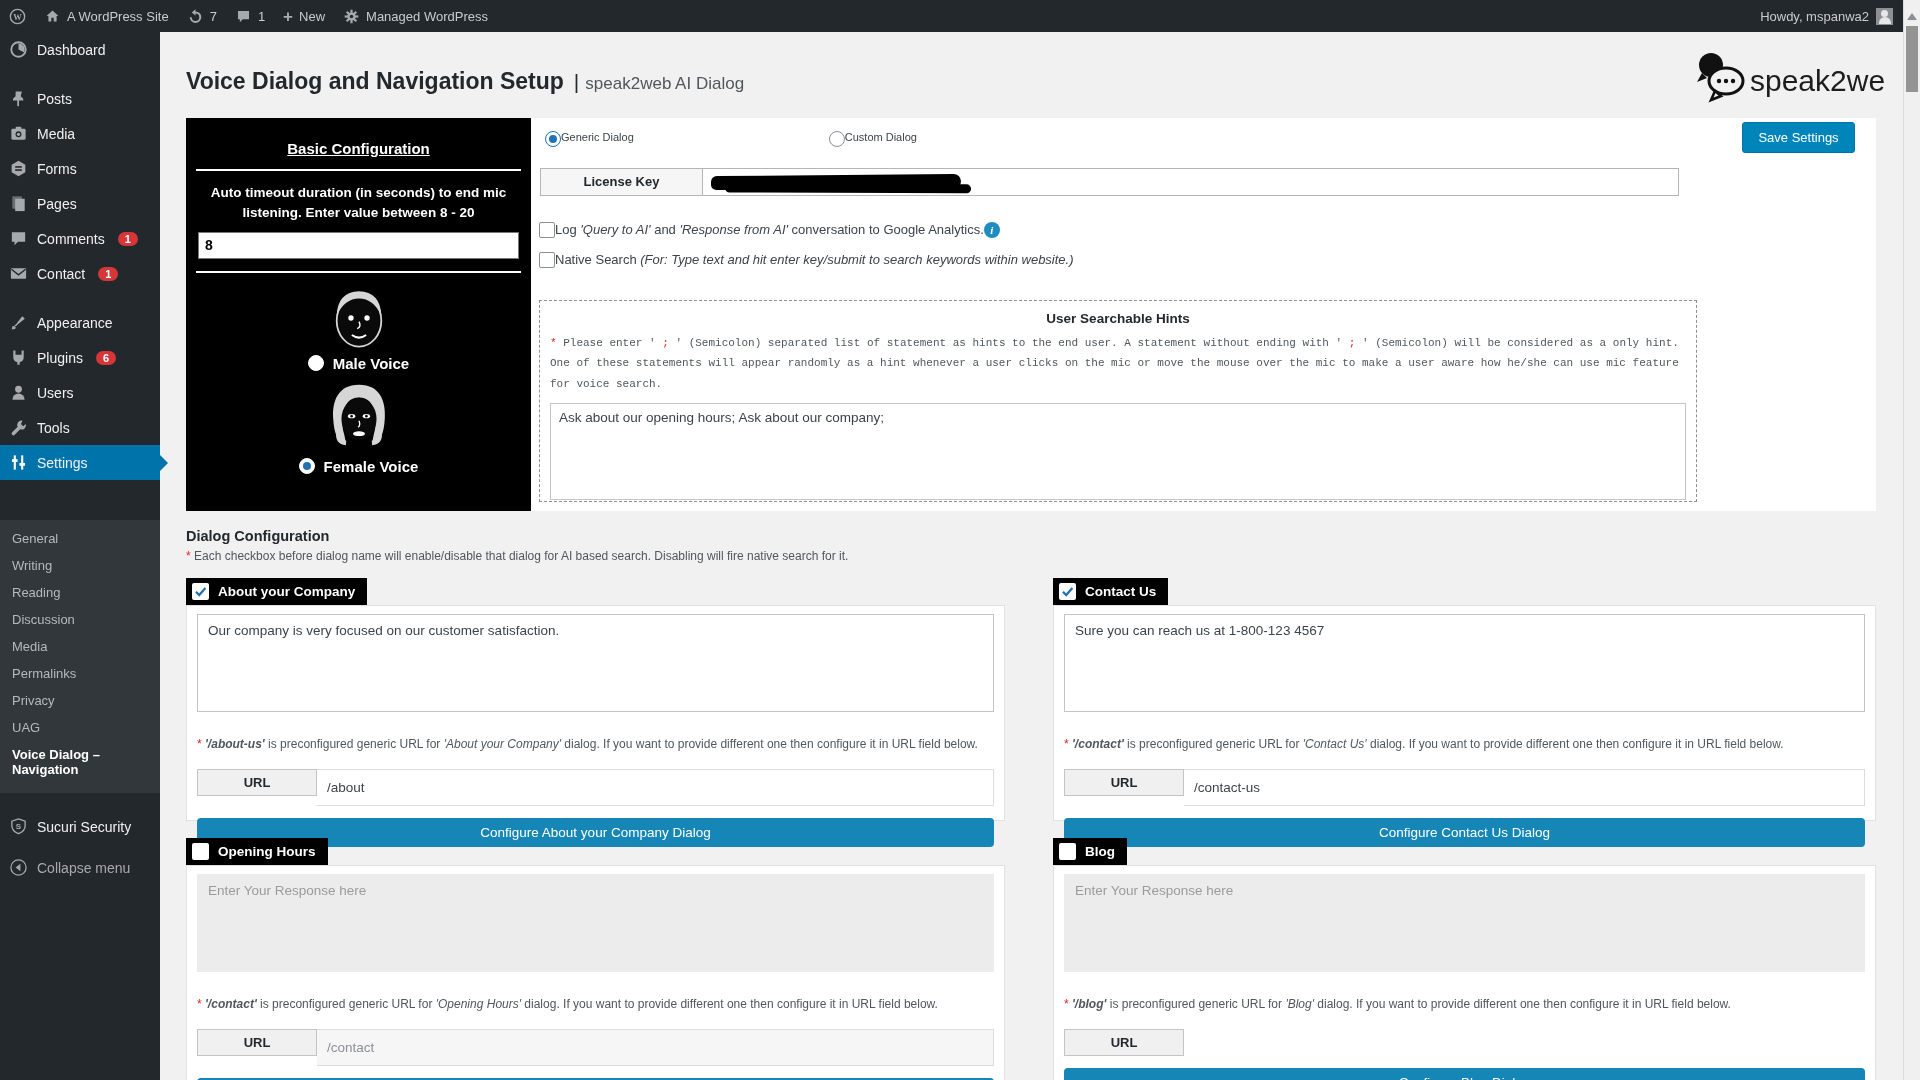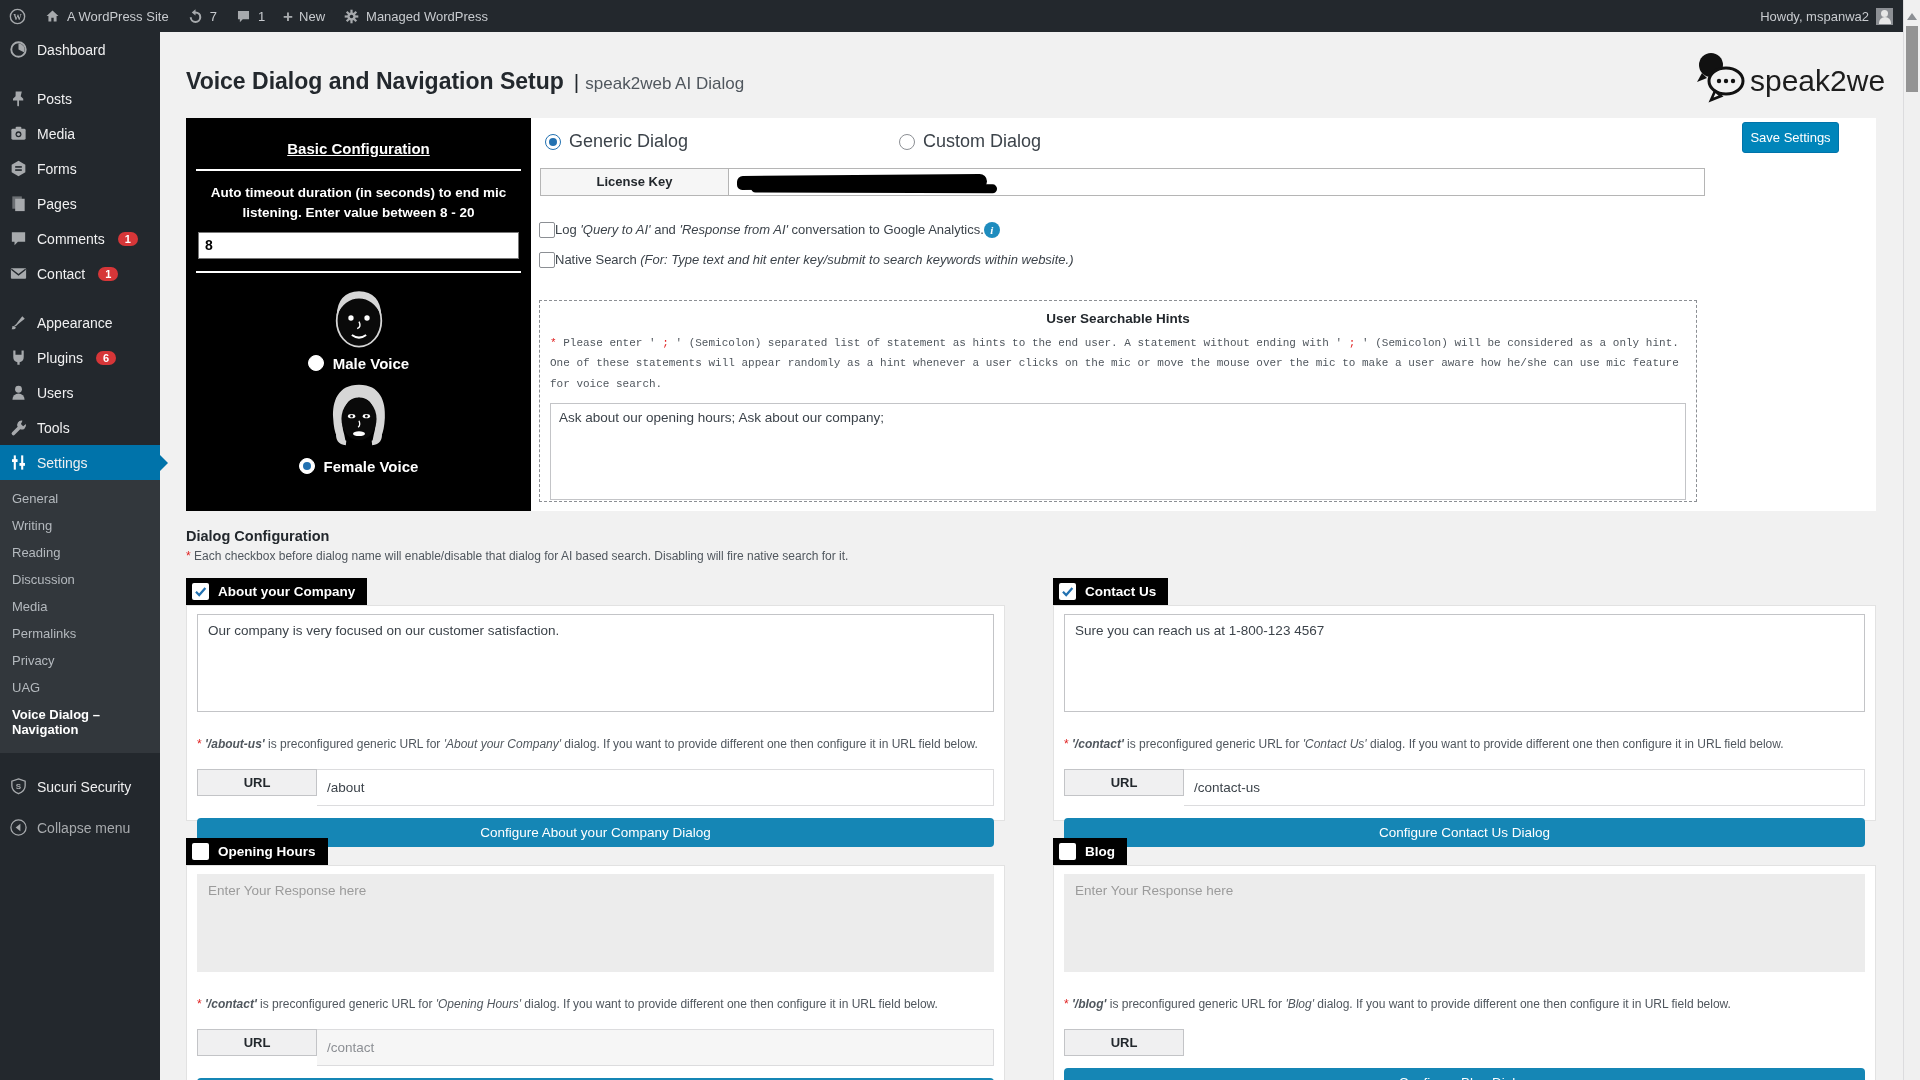--- a/index.html
+++ b/index.html
@@ -28,58 +28,58 @@
   .menu-item { position:relative; display:flex; align-items:center; gap:9px; padding:8px 6px 8px 9px;
     color:#f0f0f1; font-size:14px; cursor:pointer; }
   .menu-item svg { width:19px; height:19px; flex:0 0 19px; color:#a7aaad; }
   .menu-item.active { background:#0073aa; }
   .menu-item.active svg { color:#fff; }
   .menu-item.active::after { content:""; position:absolute; right:-8px; top:50%; margin-top:-8px;
     border-top:8px solid transparent; border-bottom:8px solid transparent; border-left:8px solid #0073aa; }
   .badge { background:#d63638; color:#fff; font-size:11px; font-weight:bold; border-radius:10px;
     padding:1px 7px; margin-left:4px; }
   .menu-sep { height:14px; }
-  #settings-sub { background:#32373c; padding:5px 0 10px; }
+  #settings-sub { background:#32373c; padding:5px 0 10px;margin-top:40px; }
   .sub-item { padding:6px 12px 6px 12px; color:#b4b9be; font-size:13px; cursor:pointer; }
   .sub-item.current { color:#fff; font-weight:bold; padding-right:38px; }
   #sucuri-item { margin-top:16px; }
   #collapse-item { margin-top:6px; color:#a7aaad; }
 
   
   #page-title { position:absolute; left:186px; top:68px; z-index:5; }
   #page-title .t1 { font-size:23px; font-weight:600; color:#23282d; }
   #page-title .sep { font-size:21px; color:#23282d; font-weight:300; margin:0 6px 0 10px; }
   #page-title .t2 { font-size:17px; color:#50575e; }
   #logo { position:absolute; left:1688px; top:48px; z-index:5; }
 
   
-  #save-btn { position:absolute; left:1742px; top:122px; width:97px; height:31px; background:#0085ba;
+  #save-btn { position:absolute; left:1742px; top:122px; width:113px; height:31px; background:#0085ba;
     border:1px solid #0073aa; border-radius:3px; color:#fff; font-size:13px; cursor:pointer; z-index:6;
     font-family:"Liberation Sans", sans-serif; }
   #black-panel { position:absolute; left:186px; top:118px; width:345px; height:393px; background:#000;
     color:#fff; text-align:center; z-index:4; }
   #bp-title { margin-top:22px; font-size:15px; font-weight:bold; text-decoration:underline; }
   .bp-hr { border:none; border-top:2px solid #fff; margin:12px 10px; }
   #bp-timeout-text { font-size:13.5px; font-weight:bold; line-height:1.5; padding:0 14px; }
   #bp-timeout-input { display:block; width:321px; margin:8px auto 0; height:27px; border:1px solid #777;
     font-weight:bold; font-size:14px; padding:0 6px; font-family:"Liberation Sans", sans-serif; }
   .voice-row { display:flex; align-items:center; justify-content:center; gap:9px; margin-top:4px; }
   .voice-label { font-size:15px; font-weight:bold; }
   .radio { width:16px; height:16px; border-radius:50%; background:#fff; border:1px solid #8c8f94;
     display:inline-block; position:relative; cursor:pointer; flex:0 0 16px; }
   .radio.checked::after { content:""; position:absolute; left:3px; top:3px; width:8px; height:8px;
     border-radius:50%; background:#2271b1; }
   #black-panel .radio { border-color:#fff; }
   .voice-icon { display:block; margin:10px auto 0; }
 
   #white-card { position:absolute; left:531px; top:118px; width:1345px; height:393px; background:#fff; z-index:3; }
-  #dialog-type-row { position:absolute; left:14px; top:13px; display:flex; align-items:center; gap:8px; font-size:18px; color:#3c434a; }
+  #dialog-type-row { position:absolute; left:14px; top:13px; display:flex; font-size:11px; color:#3c434a; }
   #dialog-type-row .gap { width:195px; }
   #license-row { position:absolute; left:9px; top:50px; display:flex; }
-  #license-label { width:189px; height:28px; background:#f6f6f6; border:1px solid #b5b5b5;
+  #license-label { width:163px; height:28px; background:#f6f6f6; border:1px solid #b5b5b5;
     font-weight:bold; color:#23282d; text-align:center; line-height:26px; }
   #license-input { width:976px; height:28px; border:1px solid #b5b5b5; border-left:none; position:relative; background:#fff; }
   #redaction { position:absolute; left:8px; top:6px; width:250px; height:14px; background:#000;
     border-radius:8px 10px 9px 7px; transform:rotate(-0.5deg); }
   #redaction::after { content:""; position:absolute; left:14px; top:9px; width:246px; height:9px;
     background:#000; border-radius:6px; transform:rotate(0.7deg); }
   .check-row { position:absolute; left:8px; display:flex; align-items:flex-start; gap:0; font-size:13px; color:#3c434a; }
   .checkbox { width:16px; height:16px; border:1px solid #8c8f94; border-radius:2px; background:#fff;
     display:inline-block; cursor:pointer; flex:0 0 16px; }
   .info-icon { width:16px; height:16px; border-radius:50%; background:#1e8cbe; color:#fff; font-size:11px;

